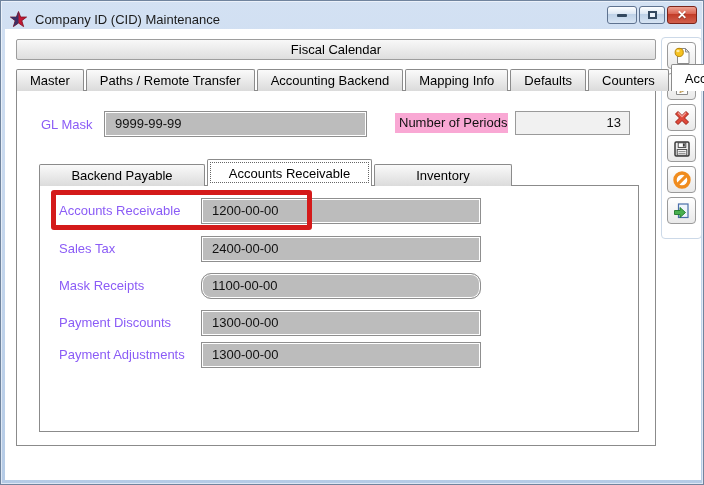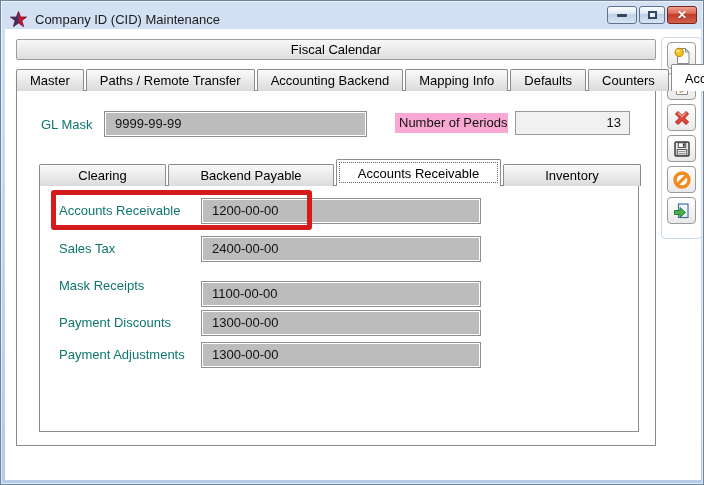--- a/index.html
+++ b/index.html
@@ -71,35 +71,35 @@
   .itabs .tab.t0 { width:127px; }
   .itabs .tab.t1 { width:166px; }
   .itabs .tab.t2 { width:165px; }
   .itabs .tab.t3 { width:138px; }
   .itabs .tab.selected { outline:1px dotted #666; outline-offset:-4px; }
 
   .outer-panel { position:absolute; left:11px; top:61px; width:640px; height:356px; border:1px solid #8b8b8b; background:#fff; z-index:1; }
   .inner-panel { position:absolute; left:34px; top:156px; width:600px; height:247px; border:1px solid #8b8b8b; background:#fff; z-index:1; }
 
   
-  .lbl { position:absolute; font-size:13px; color:#0f766e; white-space:nowrap; z-index:2; }
+  .lbl { position:absolute; font-size:13px; color:#8b5cf6; white-space:nowrap; z-index:2; }
   .sunken {
     position:absolute; background:#bcbcbc; border:1px solid #8f8f8f;
     box-shadow: inset 0 0 0 1px #ffffff;
     font-size:13px; color:#111; line-height:22px; padding-left:10px; z-index:2;
   }
   .gl-field { left:99px; top:82px; width:263px; height:26px; line-height:24px; }
   .periods-lbl { left:390px; top:84px; width:113px; height:20px; background:#ececec; padding-left:4px; line-height:20px; }
   .periods-field {
     position:absolute; left:510px; top:82px; width:115px; height:24px;
     background:#f1f1f1; border:1px solid #9a9a9a;
     font-size:13px; color:#111; line-height:22px; text-align:right; padding-right:8px; z-index:2;
   }
   .acct-field { left:196px; width:280px; height:26px; line-height:24px; }
-  .f0 { top:169px; } .f1 { top:207px; } .f2 { top:252px; } .f3 { top:281px; } .f4 { top:313px; }
+  .f0 { top:169px; } .f1 { top:207px; } .f2 { top:244px;border-radius:10px; } .f3 { top:281px; } .f4 { top:313px; }
   .l0 { top:174px; } .l1 { top:212px; } .l2 { top:249px; } .l3 { top:286px; } .l4 { top:318px; }
   .acct-lbl { left:54px; }
 
   .red-box {
     position:absolute; left:46px; top:161px; width:261px; height:40px;
     border:5px solid #d41a1a; border-radius:3px; z-index:6; pointer-events:none;
   }
 </style>
 </head>
 <body>
@@ -189,21 +189,20 @@
     </div>
 
     <div class="outer-panel"></div>
 
     <span class="lbl" style="left:36px; top:88px;">GL Mask</span>
     <div class="sunken gl-field">9999-99-99</div>
     <span class="lbl periods-lbl sunken" style="background:#f9a8d4; border:none; box-shadow:none;">Number of Periods</span>
     <div class="periods-field">13</div>
 
     <div class="itabs">
-      <div class="tab t0">Clearing</div>
       <div class="tab t1">Backend Payable</div>
       <div class="tab t2 selected">Accounts Receivable</div>
       <div class="tab t3">Inventory</div>
     </div>
 
     <div class="inner-panel"></div>
 
     <span class="lbl acct-lbl l0">Accounts Receivable</span>
     <div class="sunken acct-field f0">1200-00-00</div>
 

